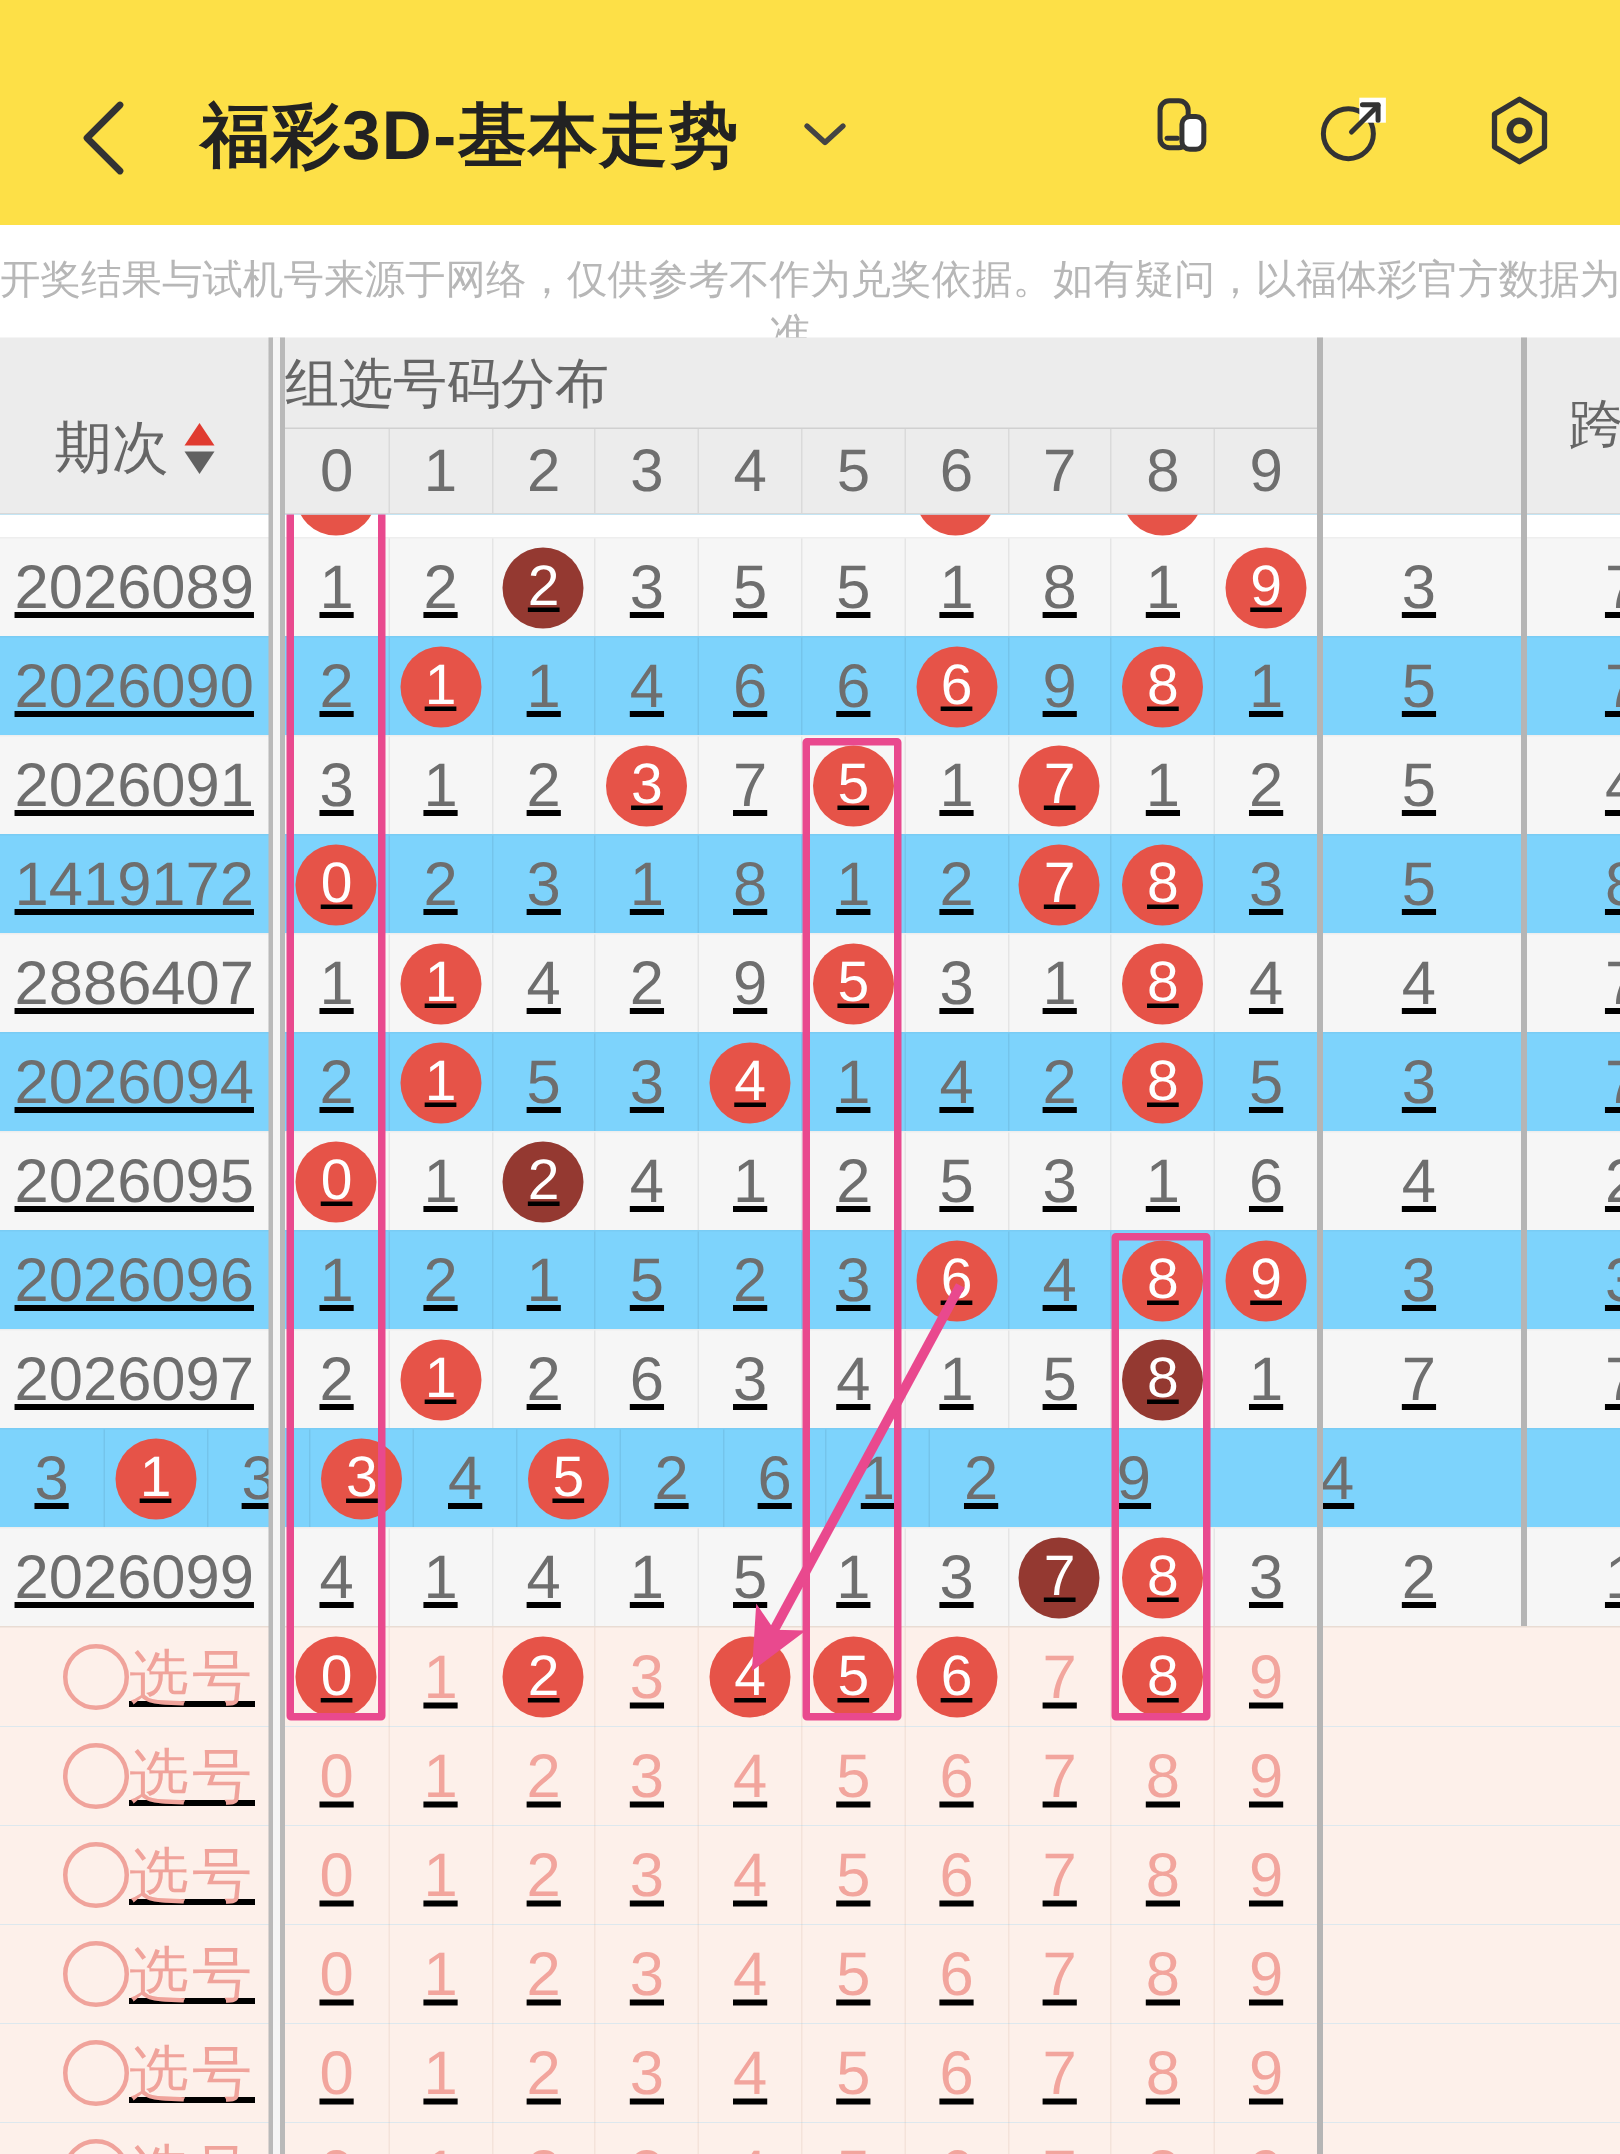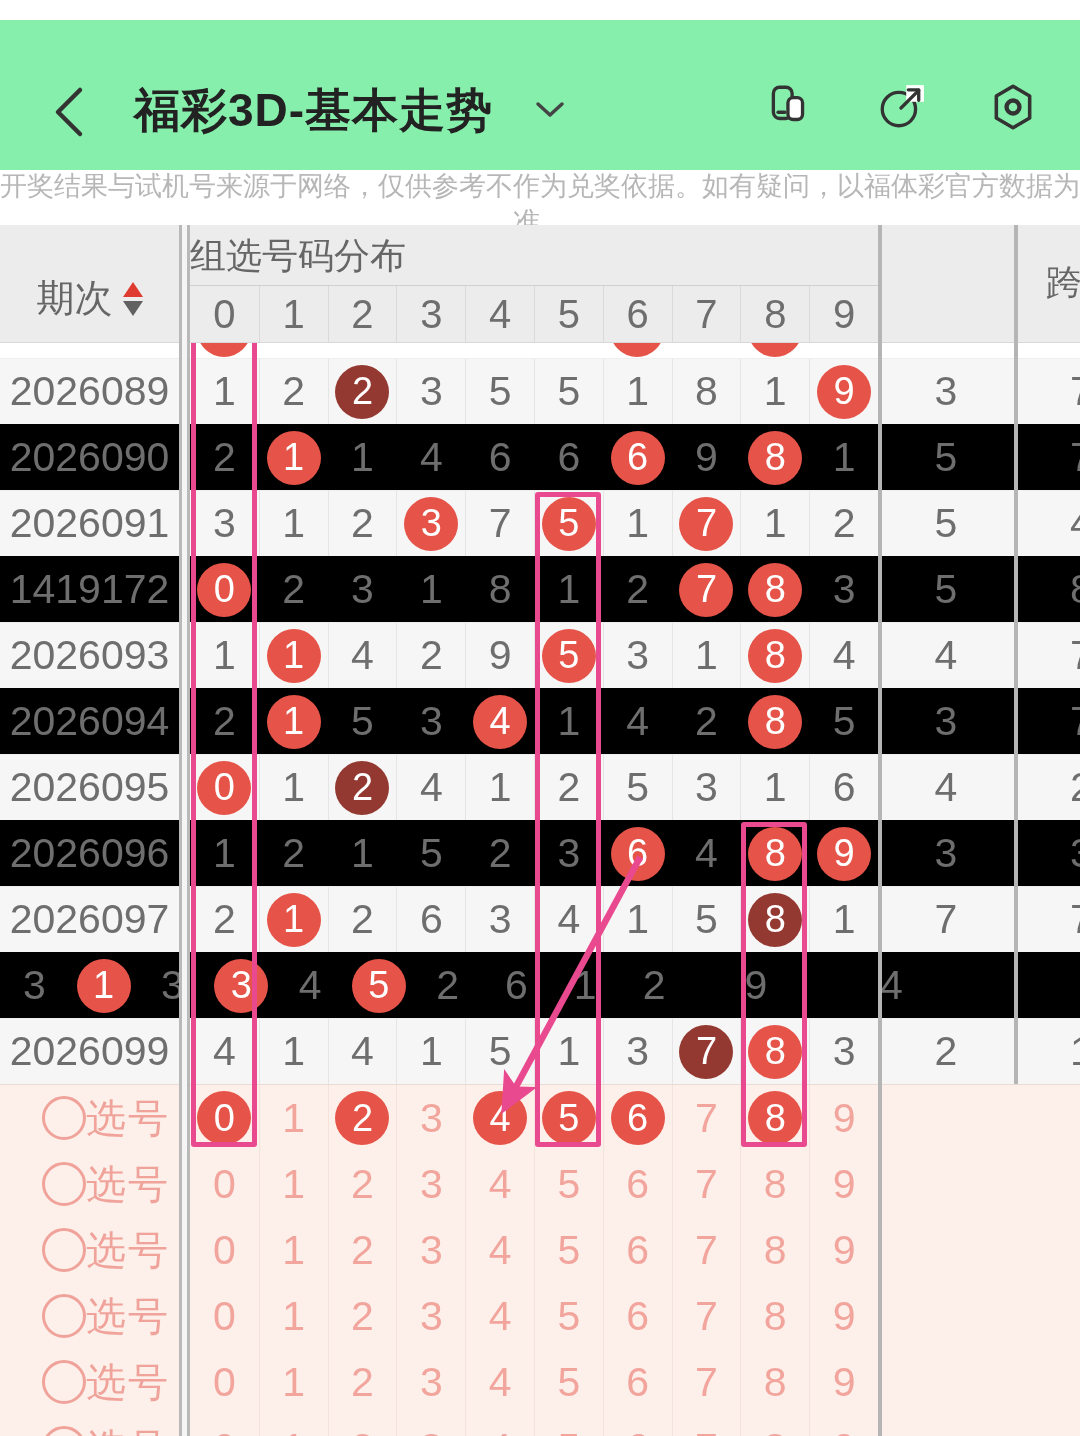--- a/index.html
+++ b/index.html
@@ -1,20 +1,20 @@
 <!DOCTYPE html>
 <html><head>
 <meta charset="utf-8">
 <style>
   html,body{margin:0;padding:0;background:#fff;}
   body{font-family:"Liberation Sans","DejaVu Sans",sans-serif;}
   .screen{position:relative;width:1080px;height:1436px;overflow:hidden;background:#fff;}
 
   
-  .topbar{position:absolute;top:0;left:0;width:100%;height:150px;background:#86efac;margin-top:20px;}
+  .topbar{position:absolute;top:0;left:0;width:100%;height:150px;background:#fde047;}
   .back-btn{position:absolute;left:52px;top:66px;width:34px;height:52px;cursor:pointer;}
   .page-title{position:absolute;left:134px;top:60px;font-size:46px;font-weight:700;color:#222;letter-spacing:1px;}
   .title-caret{position:absolute;left:534px;top:80px;}
   .topbar-icons{position:absolute;right:42px;top:62px;display:flex;gap:62px;}
   .tb-icon{width:50px;height:50px;}
 
   
   .disclaimer{position:absolute;top:168px;left:0;width:100%;text-align:center;font-size:27px;color:#b7b7b7;}
 
   
@@ -33,21 +33,21 @@
   .th-span{position:absolute;left:1018px;top:0;right:0;height:100%;display:flex;align-items:center;font-size:36px;color:#666;}
   .th-span span{margin-left:28px;}
 
   
   .vline{position:absolute;z-index:3;}
   .vline-a{left:179px;top:0;width:11px;height:100%;background:linear-gradient(90deg,#b9b9b9 0 3px,#f5f5f5 3px 8px,#b9b9b9 8px 11px);}
   .vline-b{left:878px;top:0;width:4px;height:100%;background:#b5b5b5;}
   .vline-c{left:1014px;top:0;width:4px;height:859px;background:#b5b5b5;}
 
   
-  .tbody{position:absolute;top:118px;left:0;right:0;bottom:0;overflow:hidden;background:#000000;}
+  .tbody{position:absolute;top:118px;left:0;right:0;bottom:0;overflow:hidden;background:#7dd3fc;text-decoration:underline;}
   .partial-row{position:relative;height:15px;background:#fff;overflow:hidden;}
   .partial-row .arc{position:absolute;top:-40px;width:54px;height:54px;border-radius:50%;background:#e65348;}
   .data-row{display:flex;height:66px;align-items:center;border-top:1px solid rgba(0,0,0,0.03);box-sizing:border-box;}
   .data-row.shaded{background:#f6f6f6;}
   .c-period{width:190px;flex:none;text-align:center;padding-right:11px;box-sizing:border-box;font-size:41px;color:#6e6e6e;}
   .c-num{width:68.8px;height:100%;flex:none;display:flex;align-items:center;justify-content:center;font-size:41px;color:#6e6e6e;box-sizing:border-box;}
   .c-num + .c-num{border-left:1px solid rgba(0,0,0,0.065);}
   .circle{width:54px;height:54px;border-radius:50%;color:#fff;display:flex;align-items:center;justify-content:center;font-size:38px;flex:none;}
   .circle.red{background:#e65348;}
   .circle.dark{background:#943931;}
@@ -229,21 +229,21 @@
           <div class="c-num">
             <div class="circle red">8</div>
           </div>
           <div class="c-num">3</div>
           <div class="c-tail">5</div>
           <div class="c-span">
             <div class="span-val">8</div>
           </div>
         </div>
         <div class="data-row shaded">
-          <div class="c-period">2026093</div>
+          <div class="c-period">2886407</div>
           <div class="c-num">1</div>
           <div class="c-num">
             <div class="circle red">1</div>
           </div>
           <div class="c-num">4</div>
           <div class="c-num">2</div>
           <div class="c-num">9</div>
           <div class="c-num">
             <div class="circle red">5</div>
           </div>

